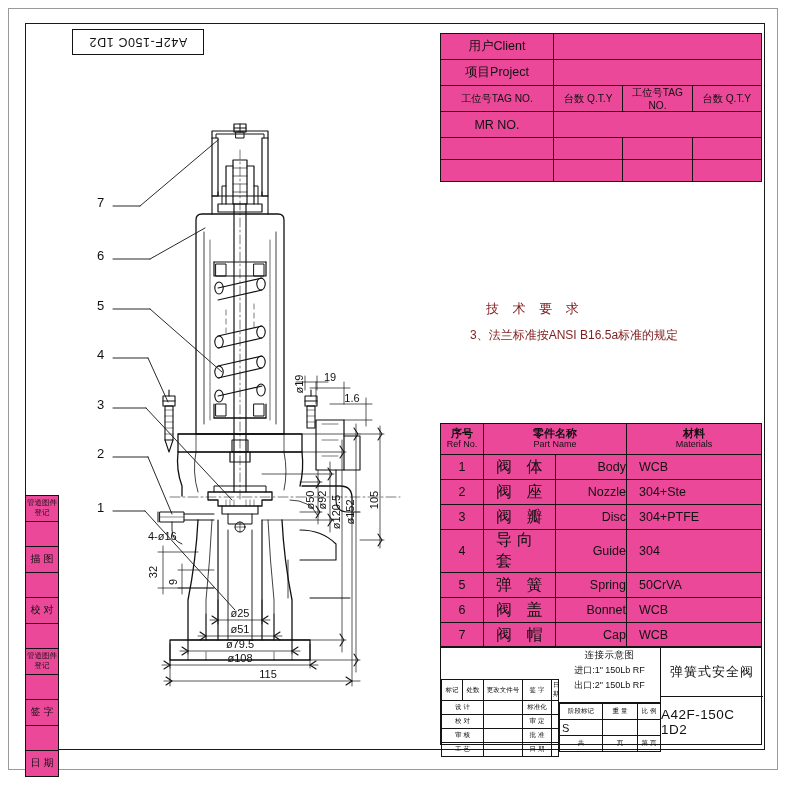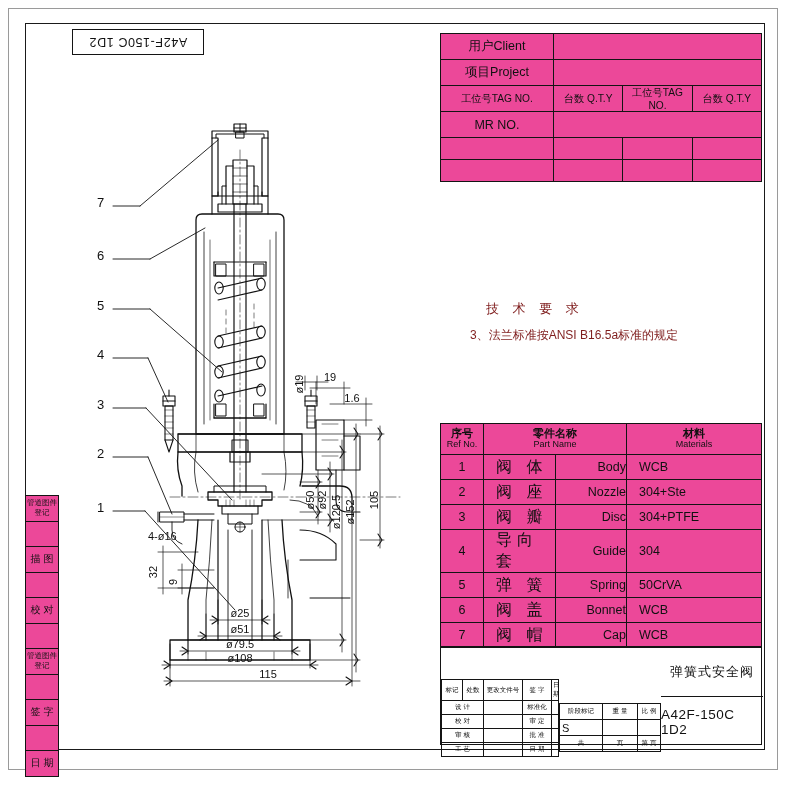--- a/index.html
+++ b/index.html
@@ -221,20 +221,25 @@
       </tr>
       <tr>
         <td colspan="2">工 艺</td>
         <td></td>
         <td>日 期</td>
         <td></td>
       </tr>
     </tbody>
       </table>
 
+    <div id="conn">
+      <div class="c1">连接示意图</div>
+      <div class="c2">进口:1" 150Lb RF</div>
+      <div class="c2">出口:2" 150Lb RF</div>
+    </div>
 
     <table class="tbsub" id="stamp">
       <tbody>
           <tr>
         <td style="width:40px">阶段标记</td>
         <td style="width:32px">重 量</td>
         <td>比 例</td>
       </tr>
       <tr>
         <td class="big">S</td>

